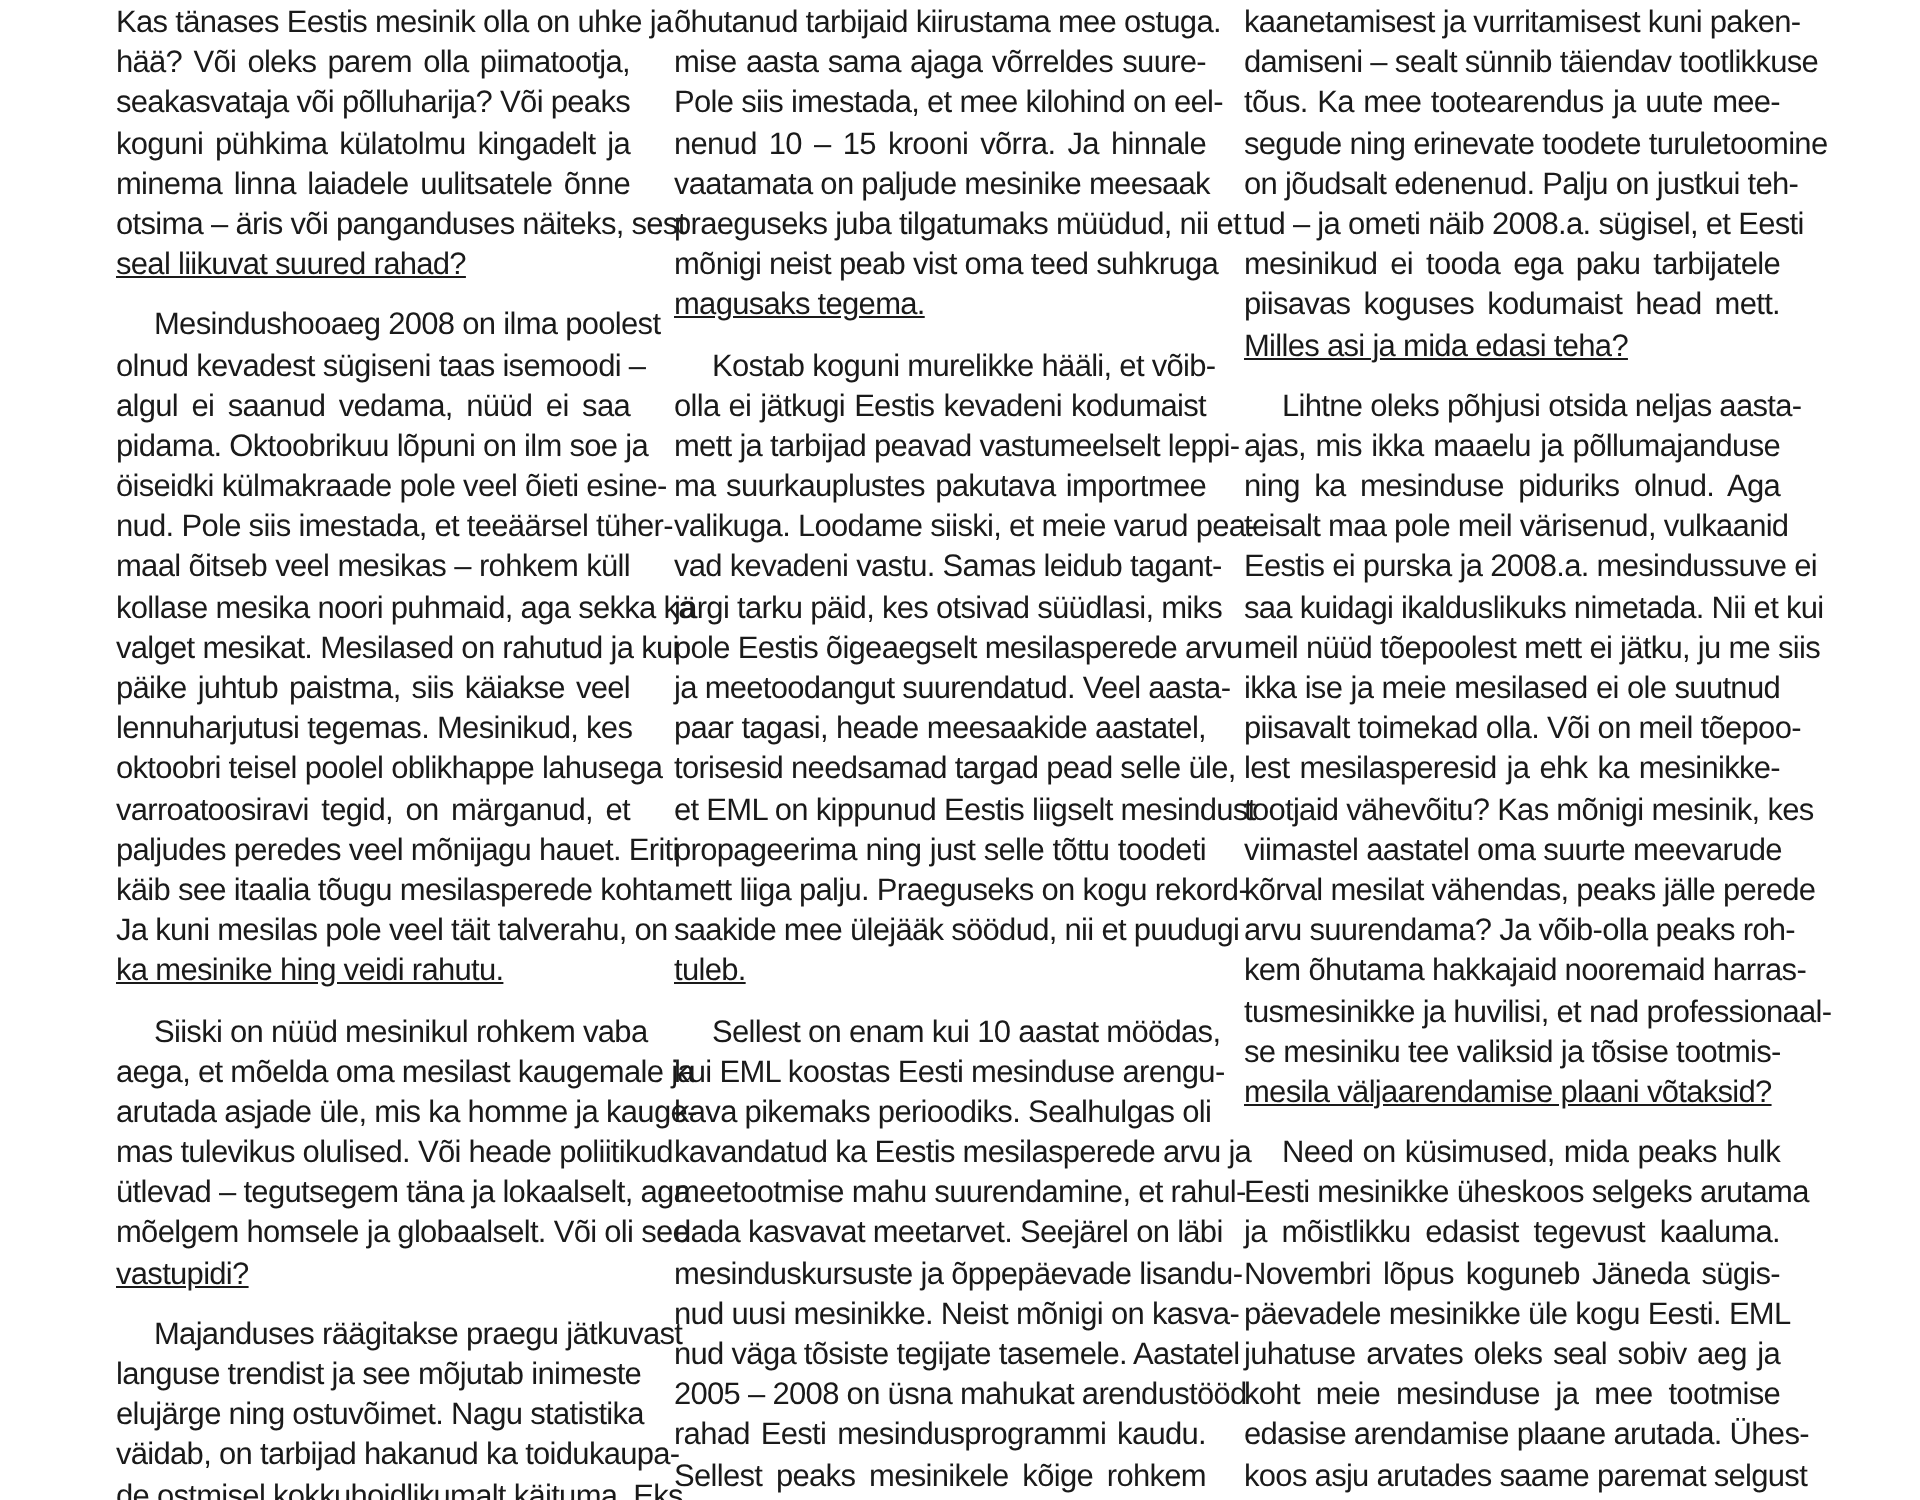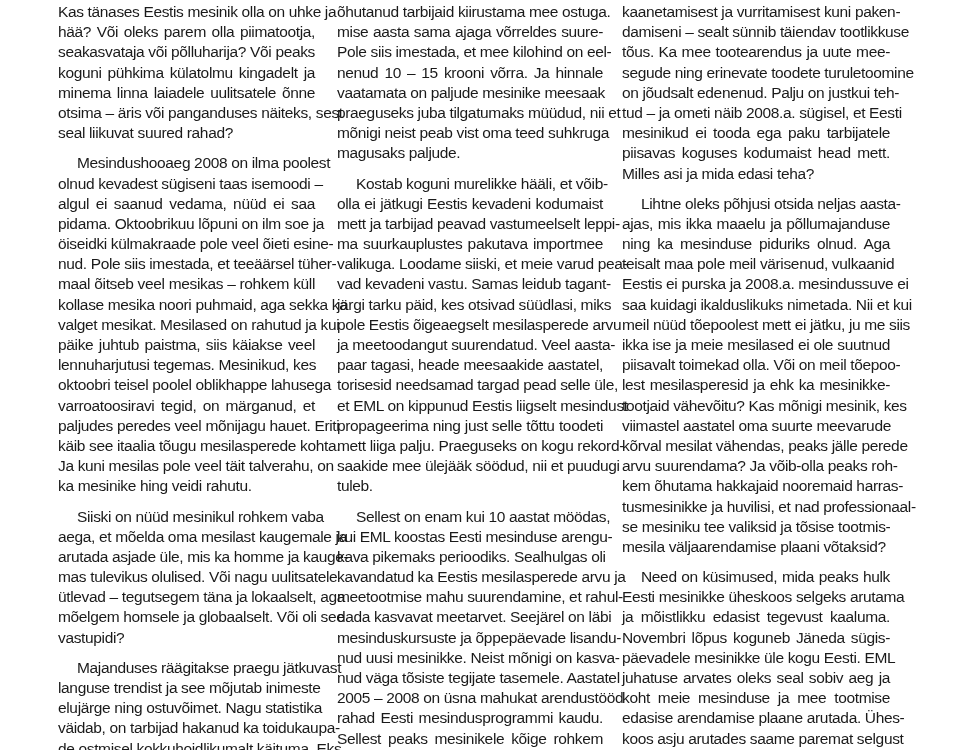--- a/index.html
+++ b/index.html
@@ -16,21 +16,21 @@
     line-height: 20.2px;
     font-family: "Liberation Sans", sans-serif;
     font-size: 15.5px;
     color: #1a1a1a;
     white-space: nowrap;
     text-align: justify;
     text-align-last: justify;
     letter-spacing: -0.35px;
     word-spacing: 0px;
   }
-  .line.last { text-align-last: left; }
+  .line.last { text-align-last: left; text-decoration: underline; }
   .line.indent { text-indent: 19px; }
 </style>
 </head>
 <body>
 
 <div class="page">
   <div class="col col-left">
       <div class="para">
         <span class="line">Kas tänases Eestis mesinik olla on uhke ja</span>
         <span class="line">hää? Või oleks parem olla piimatootja,</span>
@@ -56,21 +56,21 @@
         <span class="line">varroatoosiravi tegid, on märganud, et</span>
         <span class="line">paljudes peredes veel mõnijagu hauet. Eriti</span>
         <span class="line">käib see itaalia tõugu mesilasperede kohta.</span>
         <span class="line">Ja kuni mesilas pole veel täit talverahu, on</span>
         <span class="line last">ka mesinike hing veidi rahutu.</span>
       </div>
       <div class="para">
         <span class="line indent">Siiski on nüüd mesinikul rohkem vaba</span>
         <span class="line">aega, et mõelda oma mesilast kaugemale ja</span>
         <span class="line">arutada asjade üle, mis ka homme ja kauge-</span>
-        <span class="line">mas tulevikus olulised. Või nagu uulitsatele</span>
+        <span class="line">mas tulevikus olulised. Või heade poliitikud</span>
         <span class="line">ütlevad – tegutsegem täna ja lokaalselt, aga</span>
         <span class="line">mõelgem homsele ja globaalselt. Või oli see</span>
         <span class="line last">vastupidi?</span>
       </div>
       <div class="para">
         <span class="line indent">Majanduses räägitakse praegu jätkuvast</span>
         <span class="line">languse trendist ja see mõjutab inimeste</span>
         <span class="line">elujärge ning ostuvõimet. Nagu statistika</span>
         <span class="line">väidab, on tarbijad hakanud ka toidukaupa-</span>
         <span class="line">de ostmisel kokkuhoidlikumalt käituma. Eks</span>
@@ -78,21 +78,21 @@
     </div>
   <div class="col col-mid">
       <div class="para">
         <span class="line">õhutanud tarbijaid kiirustama mee ostuga.</span>
         <span class="line">mise aasta sama ajaga võrreldes suure-</span>
         <span class="line">Pole siis imestada, et mee kilohind on eel-</span>
         <span class="line">nenud 10 – 15 krooni võrra. Ja hinnale</span>
         <span class="line">vaatamata on paljude mesinike meesaak</span>
         <span class="line">praeguseks juba tilgatumaks müüdud, nii et</span>
         <span class="line">mõnigi neist peab vist oma teed suhkruga</span>
-        <span class="line last">magusaks paljude.</span>
+        <span class="line last">magusaks tegema.</span>
       </div>
       <div class="para">
         <span class="line indent">Kostab koguni murelikke hääli, et võib-</span>
         <span class="line">olla ei jätkugi Eestis kevadeni kodumaist</span>
         <span class="line">mett ja tarbijad peavad vastumeelselt leppi-</span>
         <span class="line">ma suurkauplustes pakutava importmee</span>
         <span class="line">valikuga. Loodame siiski, et meie varud pea-</span>
         <span class="line">vad kevadeni vastu. Samas leidub tagant-</span>
         <span class="line">järgi tarku päid, kes otsivad süüdlasi, miks</span>
         <span class="line">pole Eestis õigeaegselt mesilasperede arvu</span>

